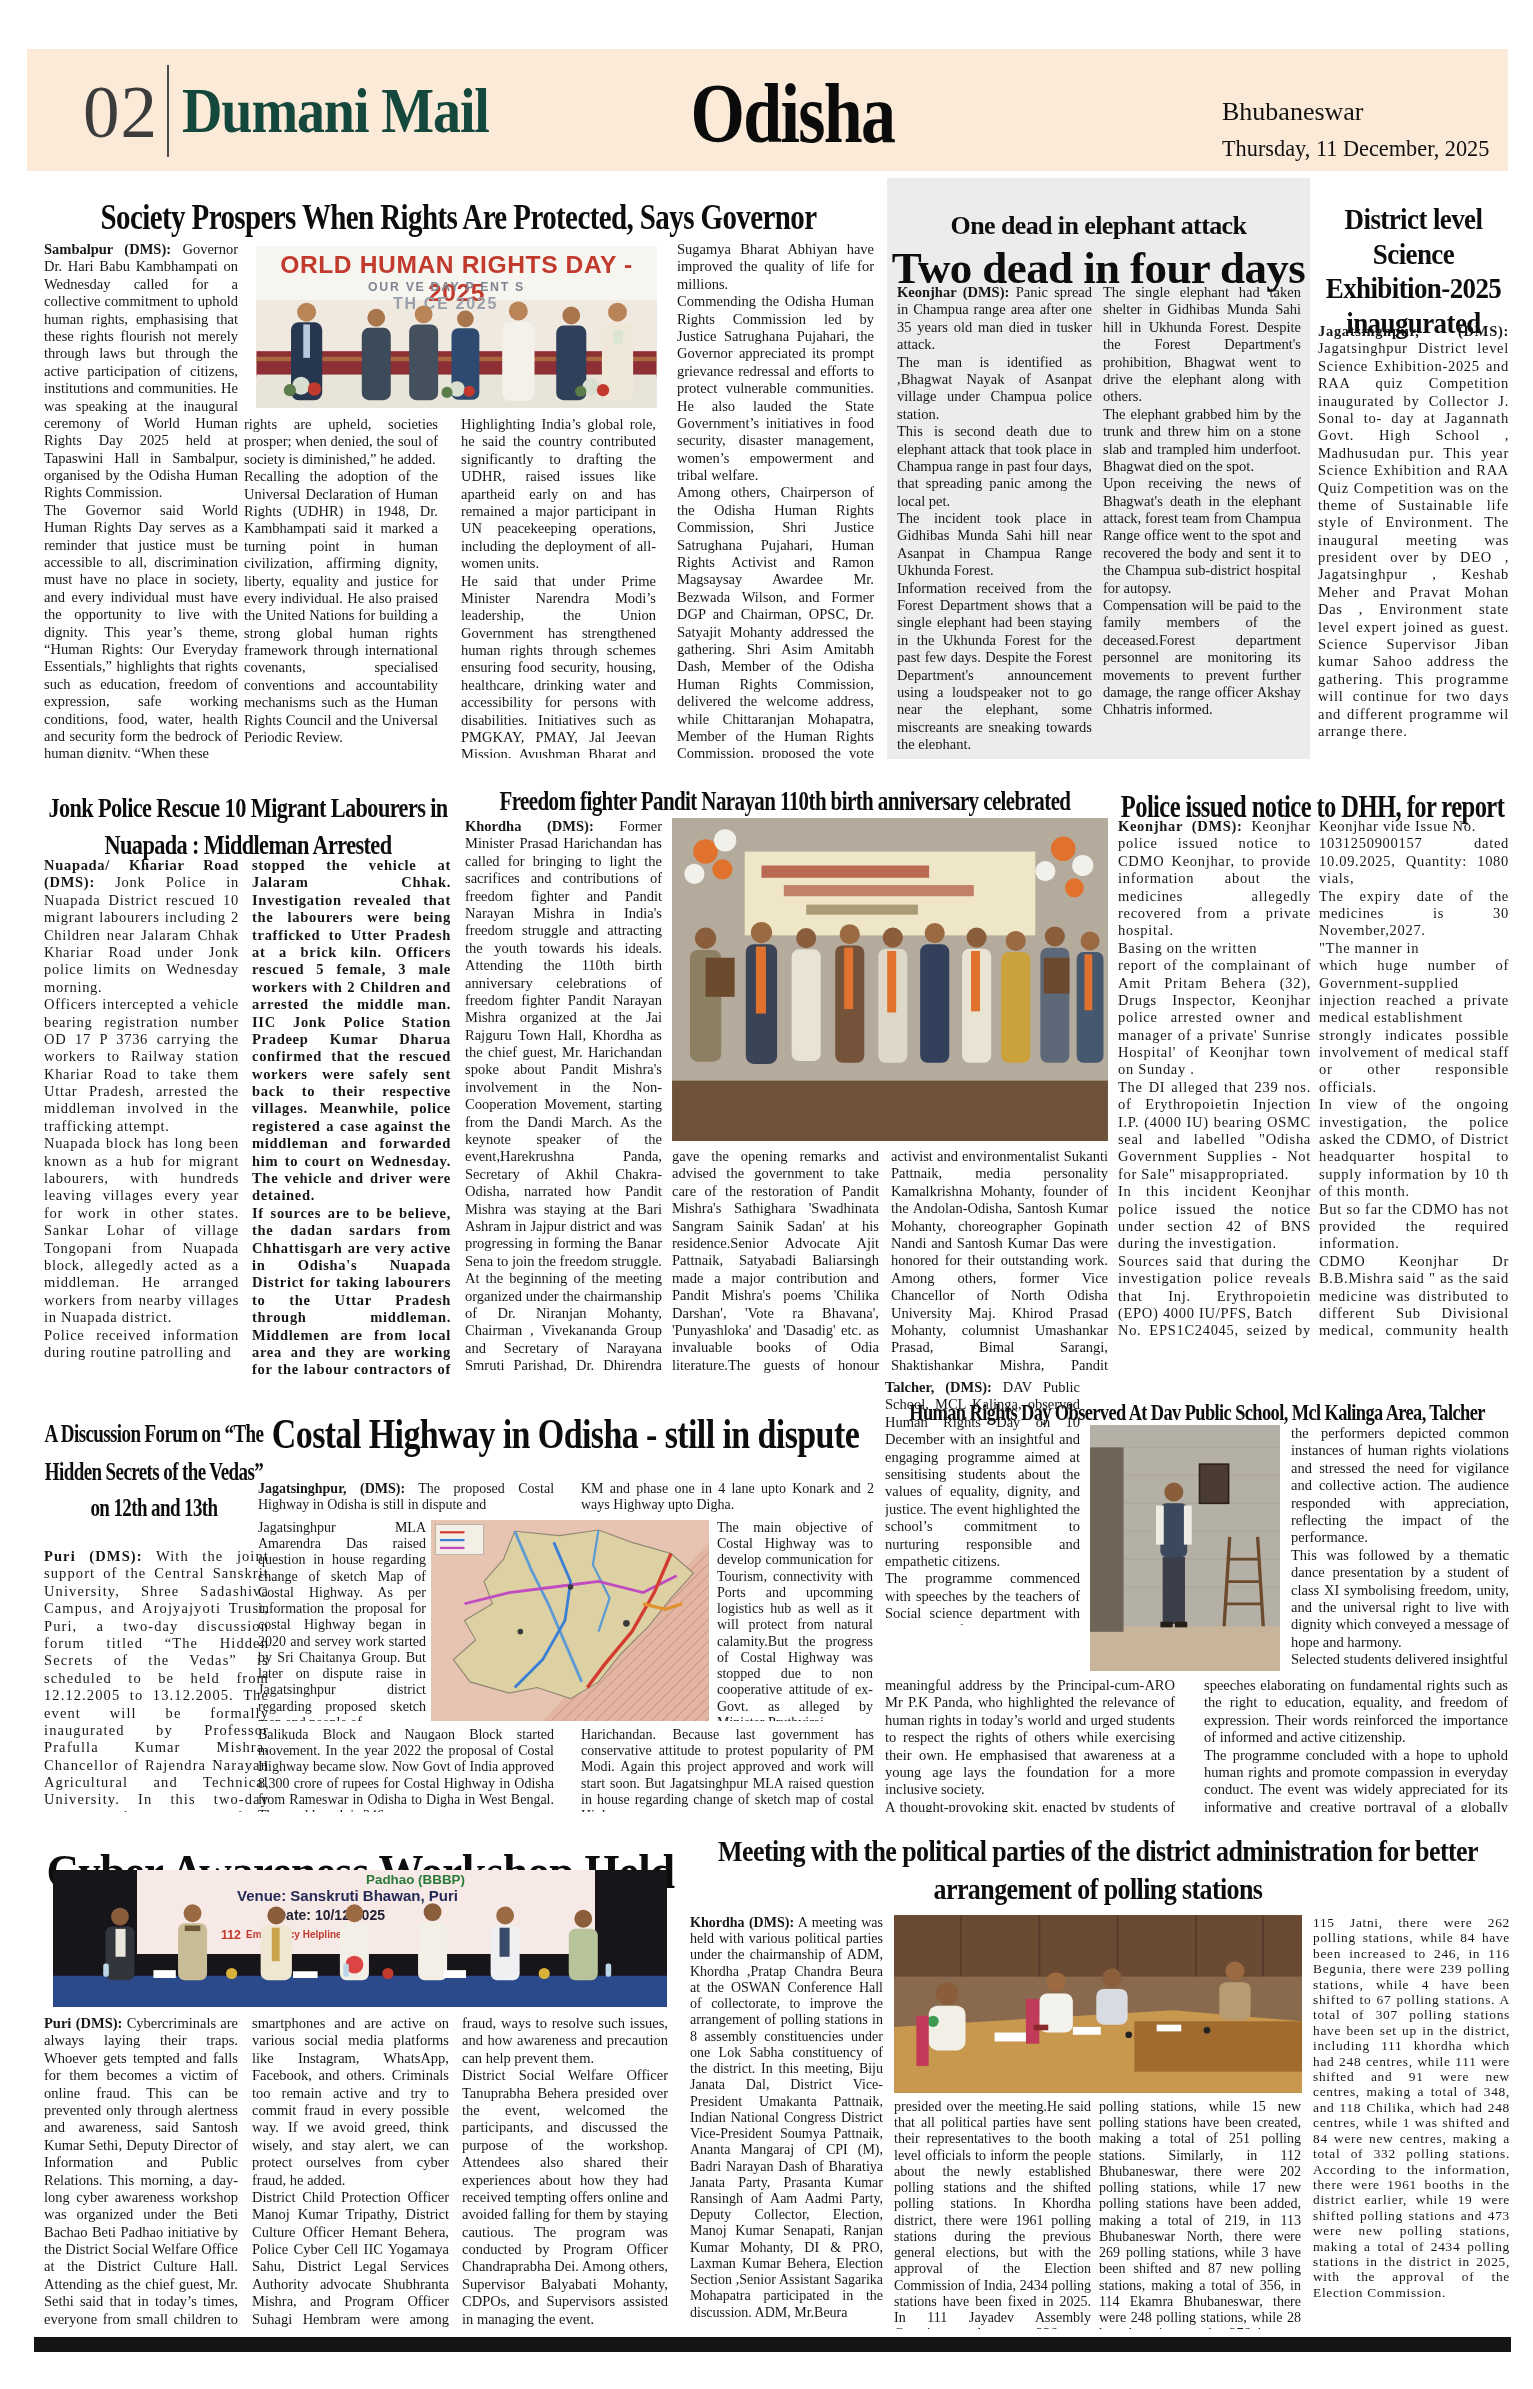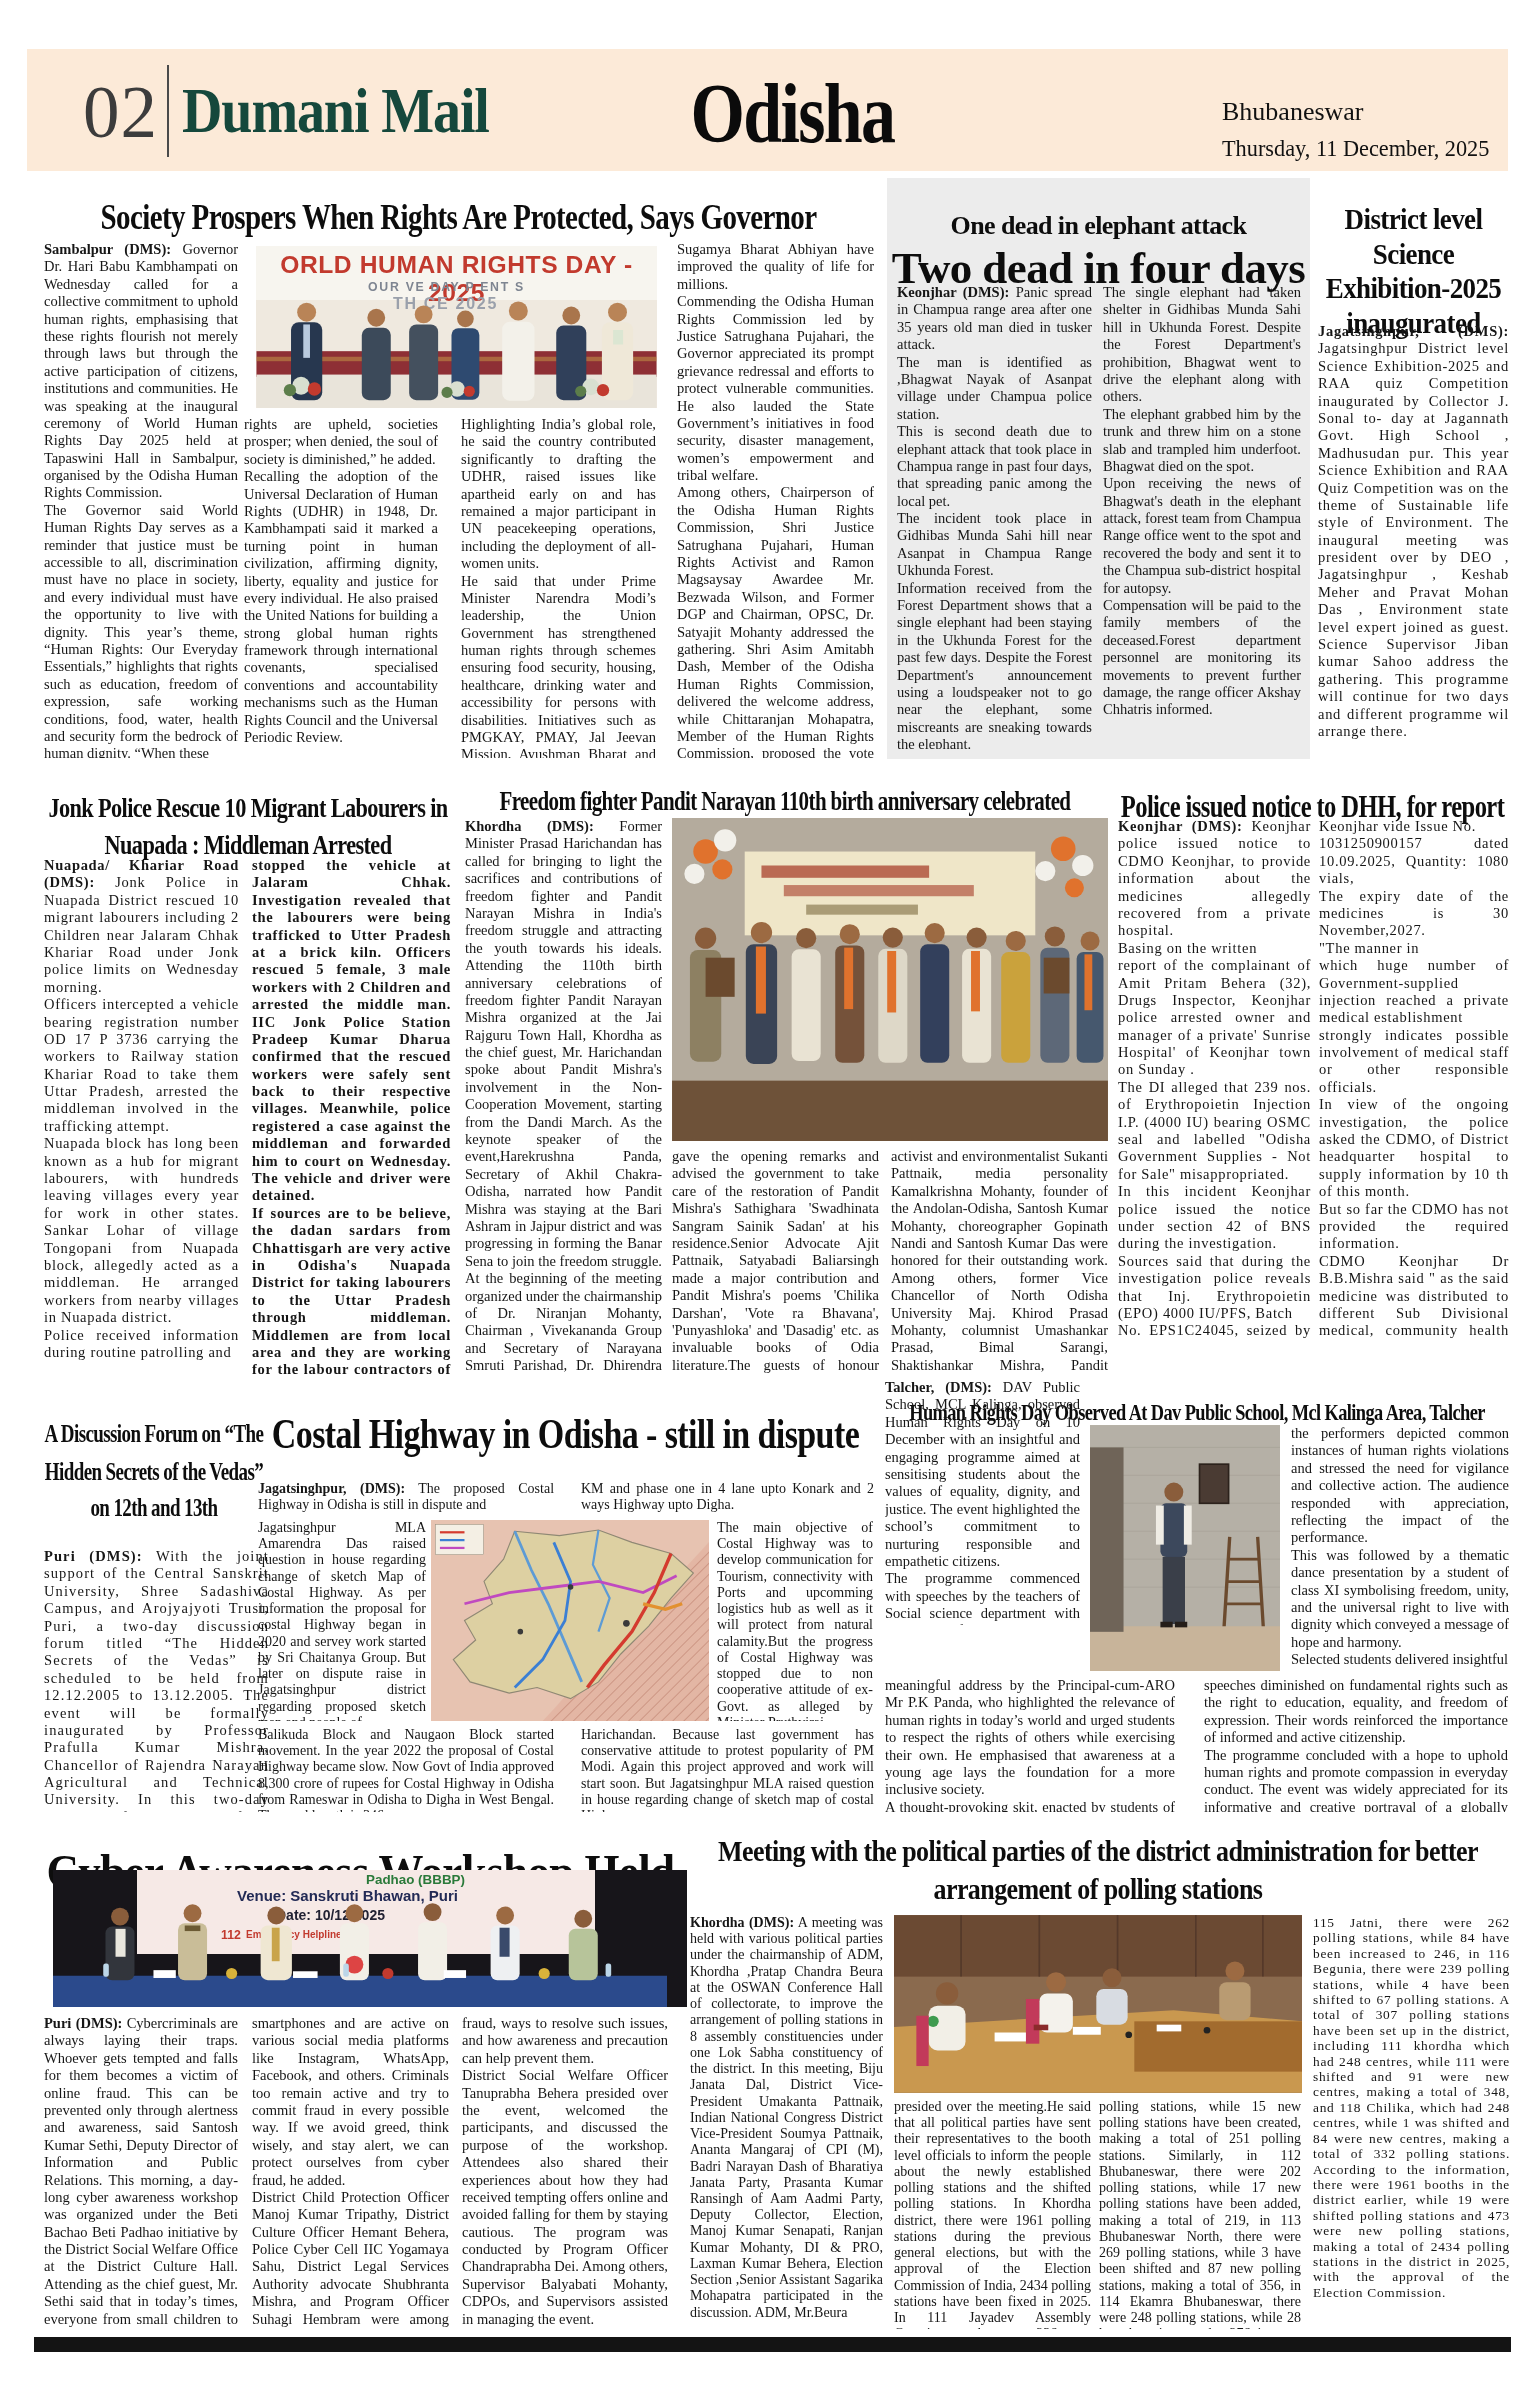--- a/index.html
+++ b/index.html
@@ -395,29 +395,29 @@
         </div>
     </div>
     <div class="abs col" style="left:885px;top:1677px;width:290px;height:135px;">
       <div>
           <p class="para">meaningful address by the Principal-cum-ARO Mr P.K Panda, who highlighted the relevance of human rights in today’s world and urged students to respect the rights of others while exercising their own. He emphasised that awareness at a young age lays the foundation for a more inclusive society.</p>
           <p class="para">A thought-provoking skit, enacted by students of classes IX  formed the highlight of the celebration. Through powerful dialogues and realistic situations,</p>
         </div>
     </div>
     <div class="abs col" style="left:1204px;top:1677px;width:304px;height:135px;">
       <div>
-          <p class="para">speeches diminished on fundamental rights such as the right to education, equality, and freedom of expression. Their words reinforced the importance of informed and active citizenship.</p>
+          <p class="para">speeches elaborating on fundamental rights such as the right to education, equality, and freedom of expression. Their words reinforced the importance of informed and active citizenship.</p>
           <p class="para">The programme concluded with a  hope  to uphold human rights and promote compassion in everyday conduct. The event was widely appreciated for its informative and creative portrayal of a globally significant theme.</p>
         </div>
     </div>
   </section>
 
   <section>
     <h1 class="abs hl nowrap" style="left:42px;top:1816px;width:637px;font-size:45px;transform:scaleY(1.1);transform-origin:center top;">Cyber Awareness Workshop Held</h1>
-    <div class="abs photo" style="left:53px;top:1870px;width:614px;height:137px;background:#17151a;padding-left:20px;">
+    <div class="abs photo" style="left:53px;top:1870px;width:614px;height:137px;background:#17151a;">
       <div class="abs" style="left:84px;top:0;width:458px;height:84px;background:#f6e9e6;"></div>
       <div class="abs ptxt" style="left:313px;top:2.2px;width:223px;font-size:13.4px;font-weight:700;color:#2a7a3a;">Padhao (BBBP)</div>
       <div class="abs ptxt" style="left:184px;top:17px;width:290px;font-size:15px;font-weight:700;color:#222a55;">Venue: Sanskruti Bhawan, Puri</div>
       <div class="abs ptxt" style="left:223px;top:37px;width:235px;font-size:14px;font-weight:700;color:#223;">Date: 10/12/2025</div>
       <div class="abs ptxt" style="left:168px;top:58px;font-size:12.3px;font-weight:700;color:#c23a2e;">112</div>
       <div class="abs ptxt" style="left:193px;top:59px;font-size:10px;font-weight:700;color:#c23a2e;">Emergency Helpline</div>
       <svg class="abs" style="left:0;top:22.3px;" width="614" height="115" viewBox="0 0 1100 206">
         <rect x="0" y="150" width="1100" height="56" fill="#2b4a8c"></rect>
         <g>
             <circle cx="120" cy="44" r="16" fill="#8a5d3b"></circle>

